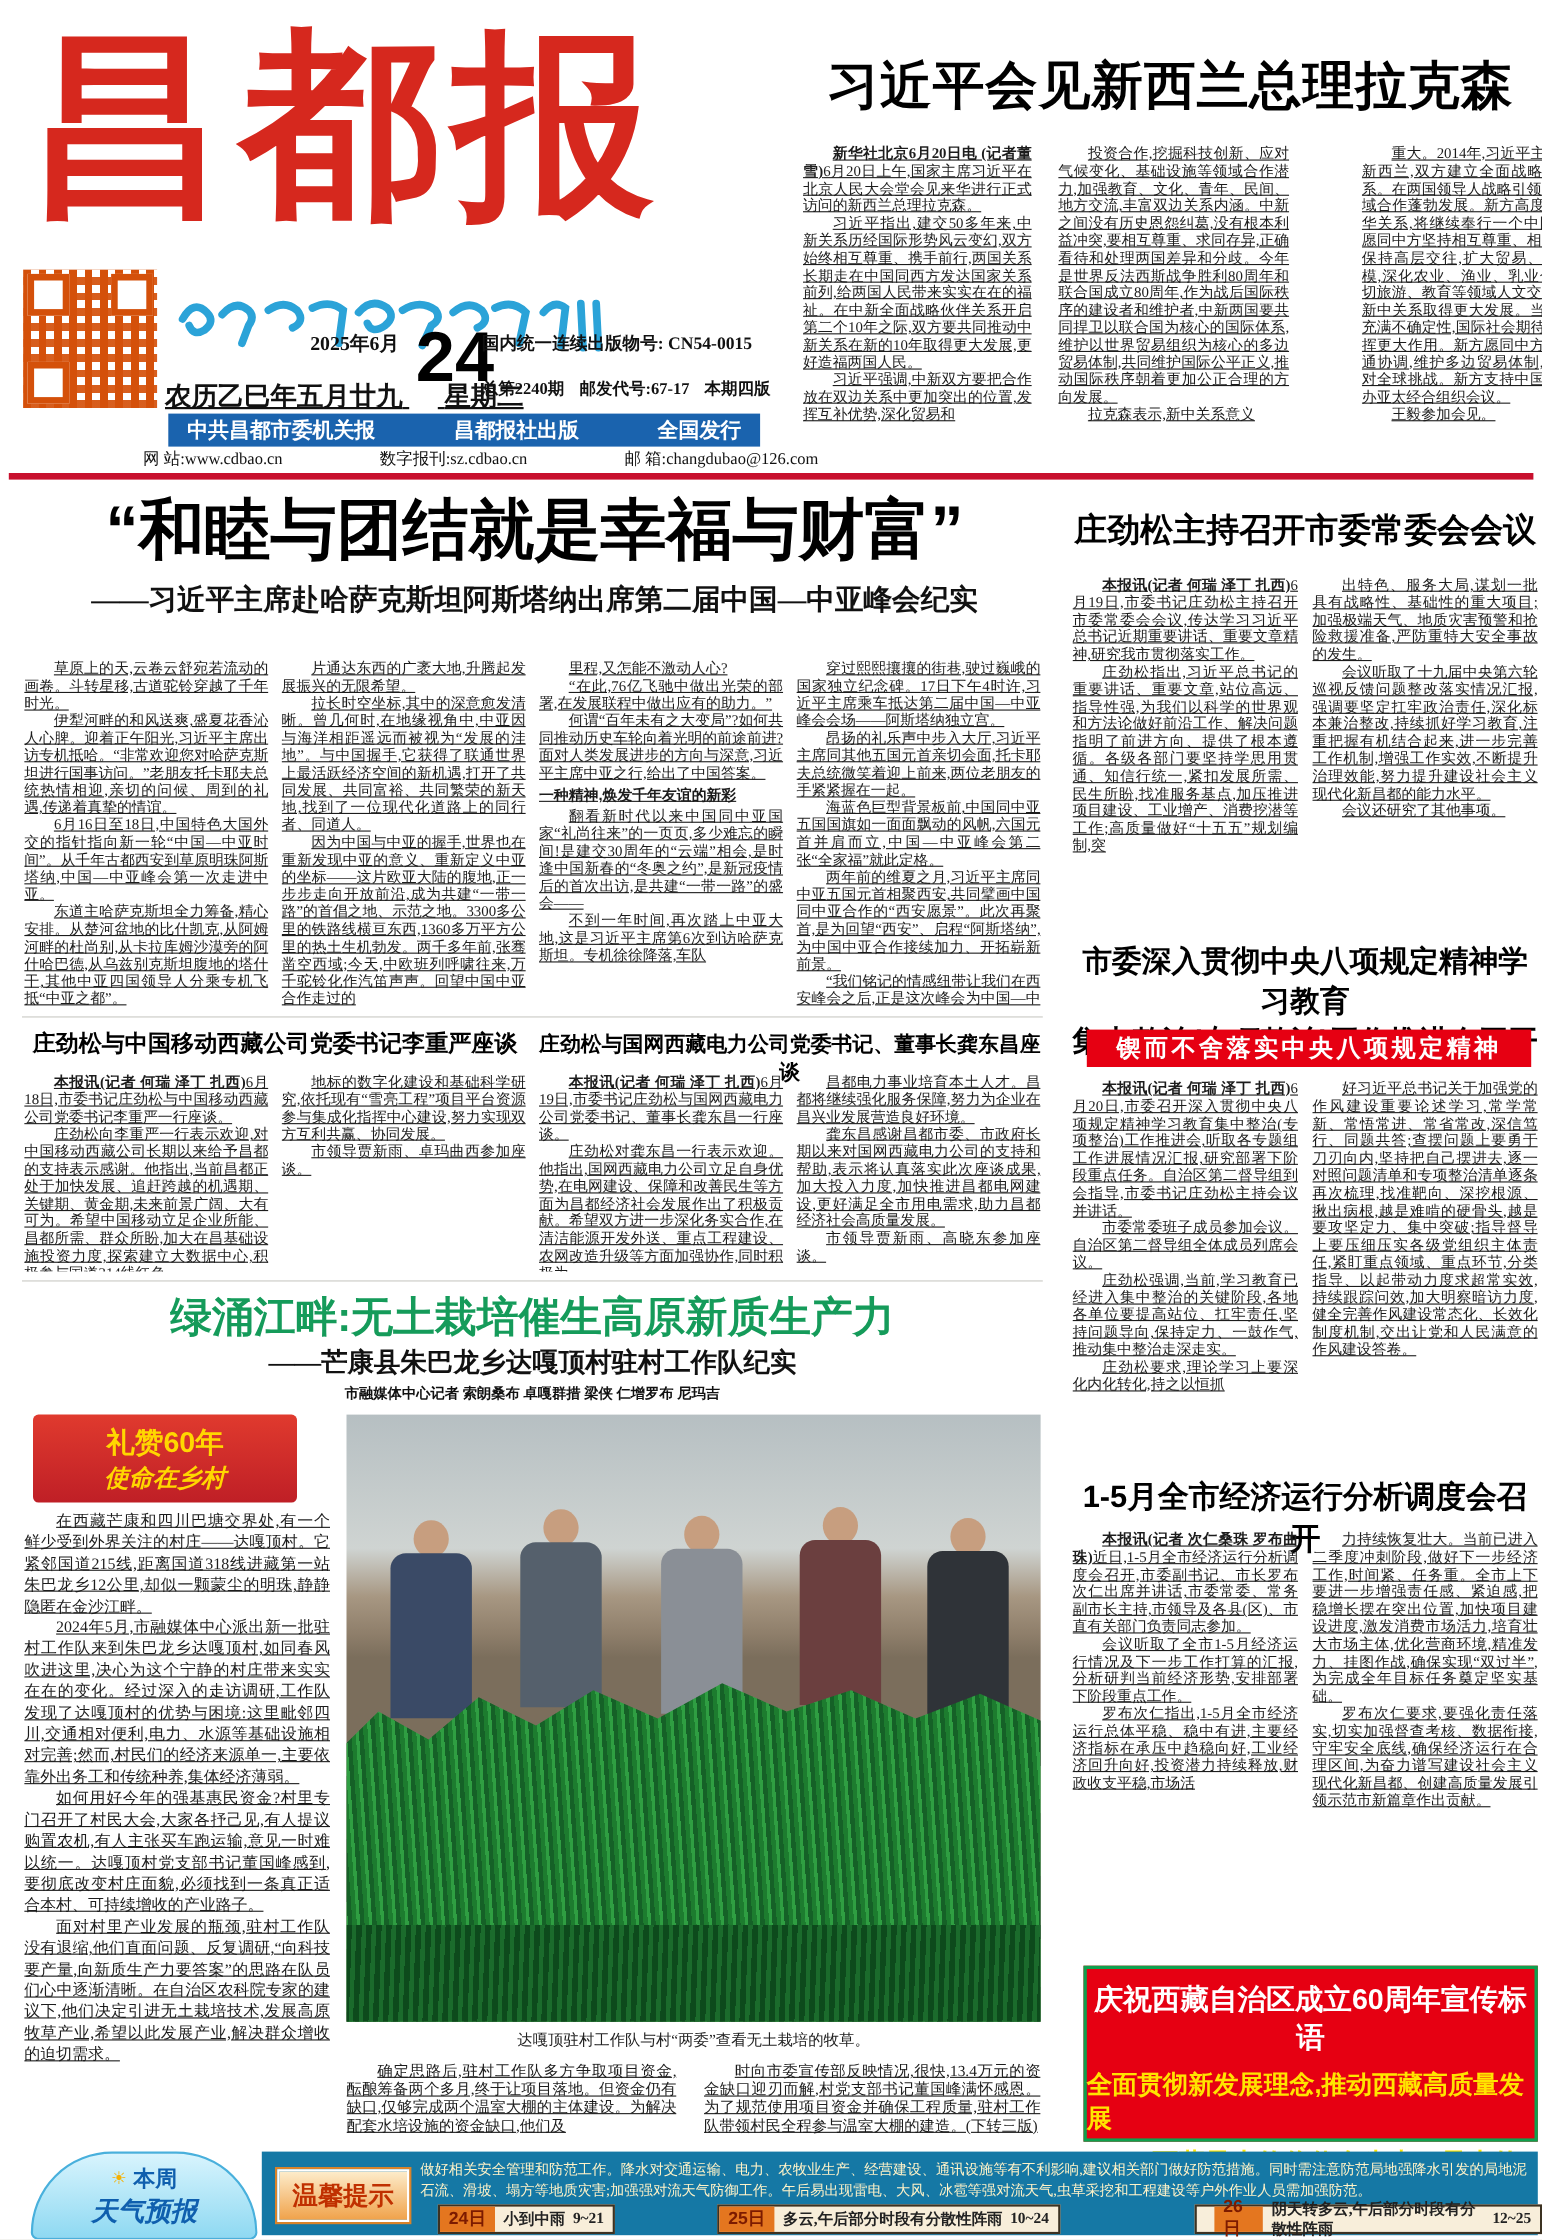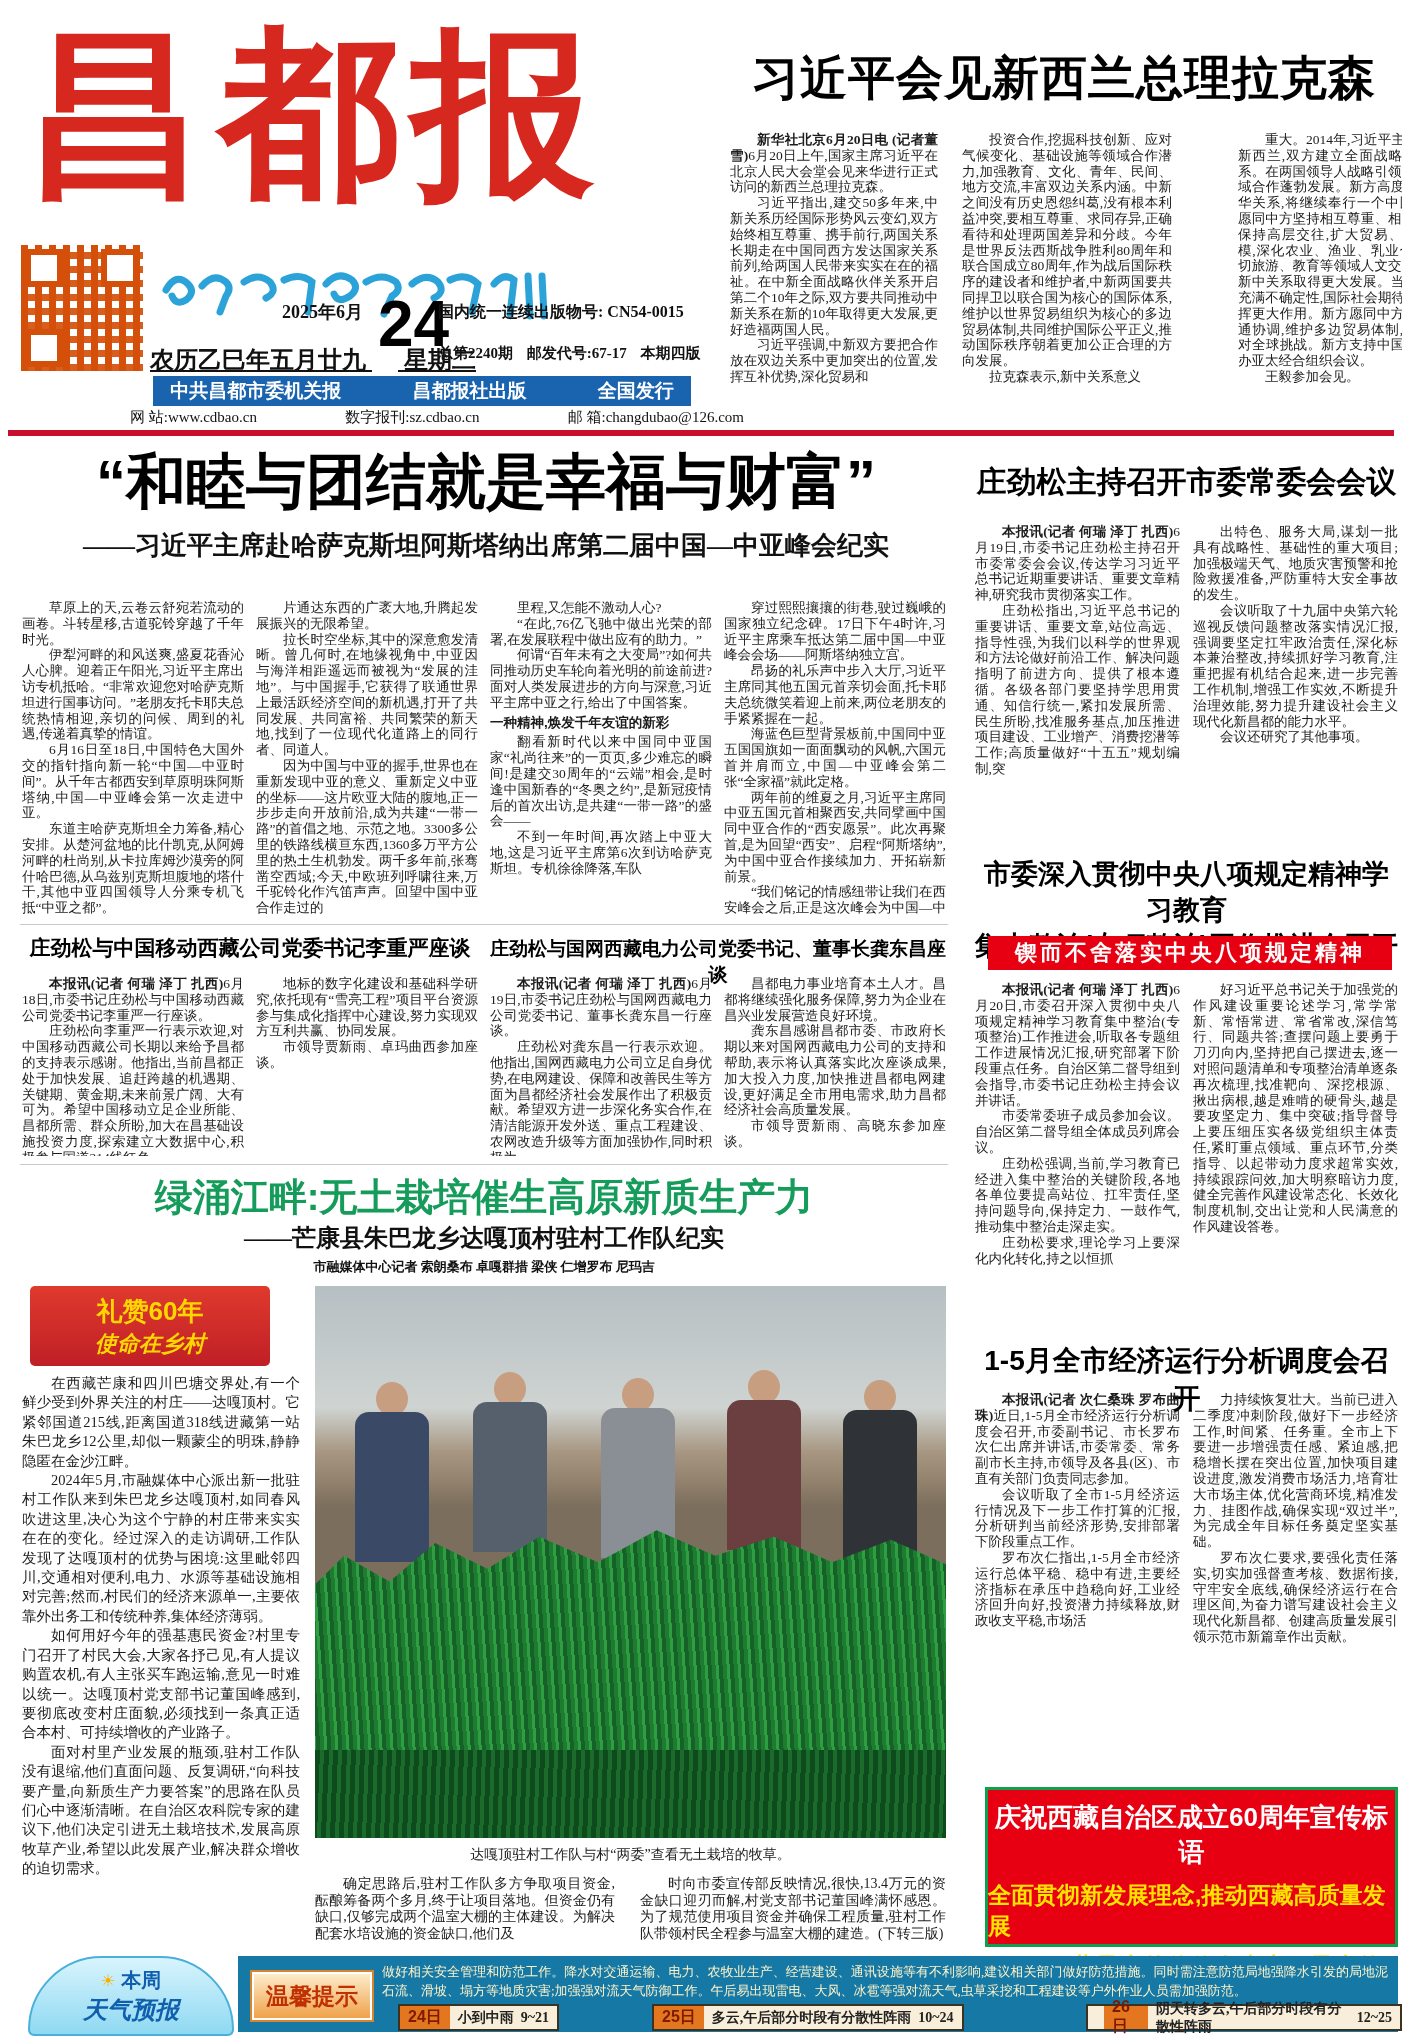--- a/index.html
+++ b/index.html
@@ -1,21 +1,21 @@
 <!DOCTYPE html>
 <html><head>
 <meta charset="utf-8">
 <style>
   html,body{margin:0;padding:0;background:#e8e8e4;}
   .page{position:relative;width:1402px;height:2036px;background:#ffffff;margin:0 auto;overflow:hidden;
         font-family:"Liberation Serif","DejaVu Serif",serif;color:#111;}
   .abs{position:absolute;}
   .hl{font-family:"Liberation Sans","DejaVu Sans",sans-serif;font-weight:900;color:#000;}
   .col{position:absolute;text-align:justify;overflow:hidden;color:#1c1c1c;
-       font-size:13.5px;line-height:15.8px;}
+       font-size:13.5px;line-height:15.8px;text-decoration:underline;}
   .col p{margin:0;text-indent:2em;}
   .lead{font-weight:bold;}
   .subhead{display:block;font-weight:bold;text-indent:0;text-align:left;margin:4px 0;
            font-family:"Liberation Sans","DejaVu Sans",sans-serif;}
   .hairline{position:absolute;height:1px;background:#c9c9c4;}
   
   .brand{position:absolute;left:24px;top:6px;font-size:182px;line-height:220px;font-weight:bold;
          color:#d6281e;letter-spacing:12px;font-family:"Liberation Serif","DejaVu Serif",serif;}
   .bluebar{position:absolute;display:flex;justify-content:space-around;align-items:center;
            background:#1a63ae;color:#fff;font-weight:bold;

